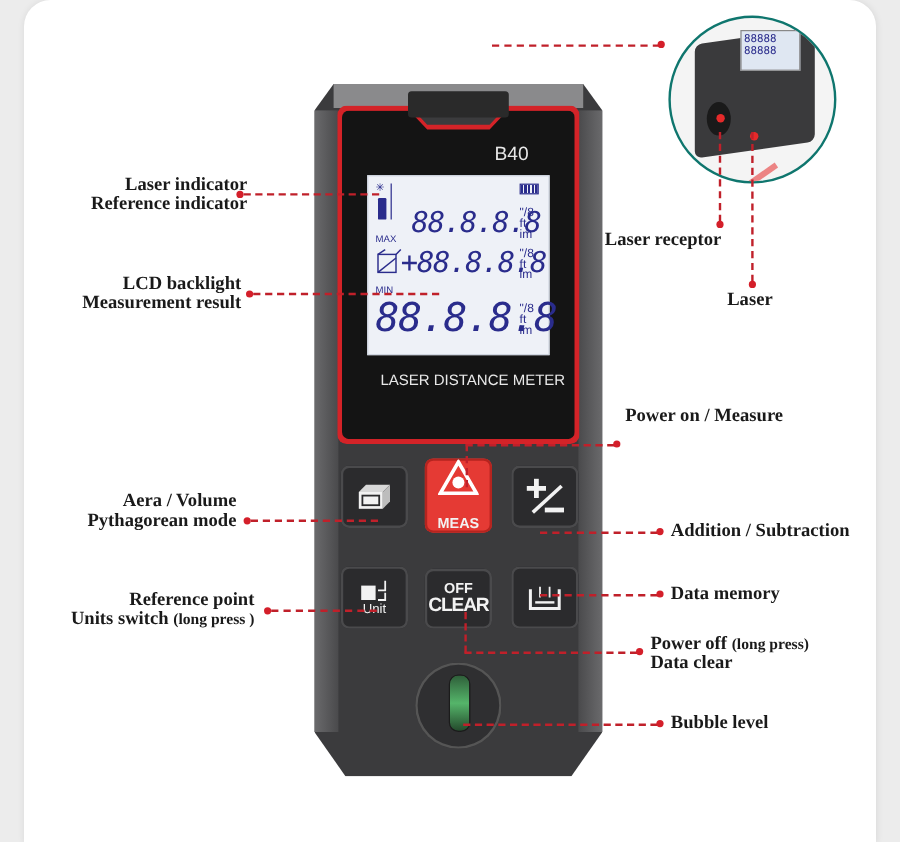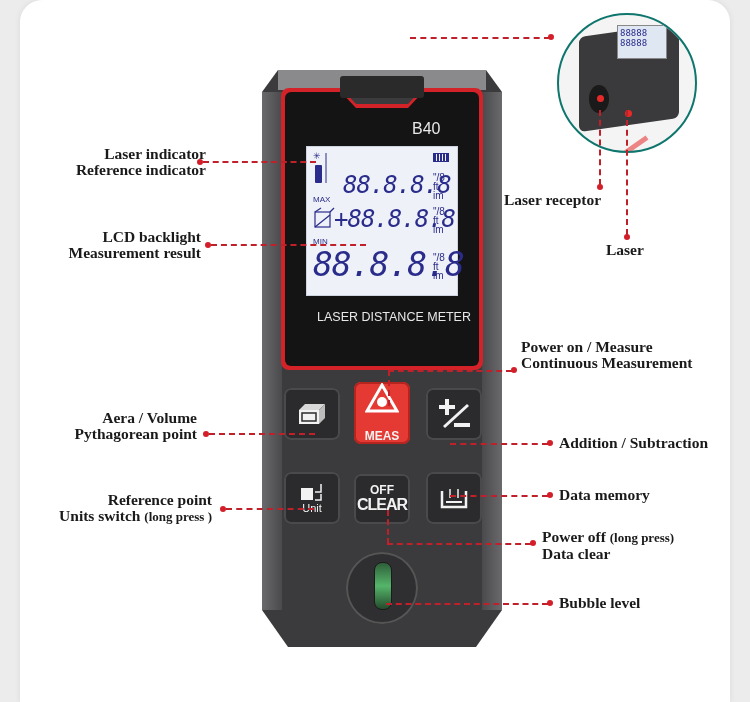--- a/index.html
+++ b/index.html
@@ -152,21 +152,21 @@
 
 <div class="lbl r" style="right:549px;top:229px;">
   <div>LCD backlight</div>
     <div>Measurement result</div>
 </div>
 <div class="dot" style="left:205px;top:242px;"></div>
 <div class="dash" style="left:211px;top:244px;width:155px;"></div>
 
 <div class="lbl r" style="right:553px;top:410px;">
   <div>Aera / Volume</div>
-    <div>Pythagorean point</div>
+    <div>Pythagorean mode</div>
 </div>
 <div class="dot" style="left:203px;top:431px;"></div>
 <div class="dash" style="left:209px;top:433px;width:106px;"></div>
 
 <div class="lbl r" style="right:538px;top:492px;text-align:right;">
   <div>Reference point</div>
   <div><span>Units switch</span> <span class="sm">(long press )</span></div>
 </div>
 <div class="dot" style="left:220px;top:506px;"></div>
 <div class="dash" style="left:226px;top:508px;width:88px;"></div>
@@ -180,21 +180,20 @@
 
 <div class="vdash" style="left:626px;top:110px;height:125px;"></div>
 <div class="dot" style="left:624px;top:234px;"></div>
 <div class="lbl" style="left:606px;top:242px;">Laser</div>
 
 <div class="vdash" style="left:388px;top:370px;height:36px;"></div>
 <div class="dash" style="left:388px;top:370px;width:124px;"></div>
 <div class="dot" style="left:511px;top:367px;"></div>
 <div class="lbl" style="left:521px;top:339px;">
   <div>Power on / Measure</div>
-    <div>Continuous Measurement</div>
 </div>
 
 <div class="dash" style="left:450px;top:443px;width:98px;"></div>
 <div class="dot" style="left:547px;top:440px;"></div>
 <div class="lbl" style="left:559px;top:435px;">Addition / Subtraction</div>
 
 <div class="dash" style="left:450px;top:495px;width:98px;"></div>
 <div class="dot" style="left:547px;top:492px;"></div>
 <div class="lbl" style="left:559px;top:487px;">Data memory</div>
 

